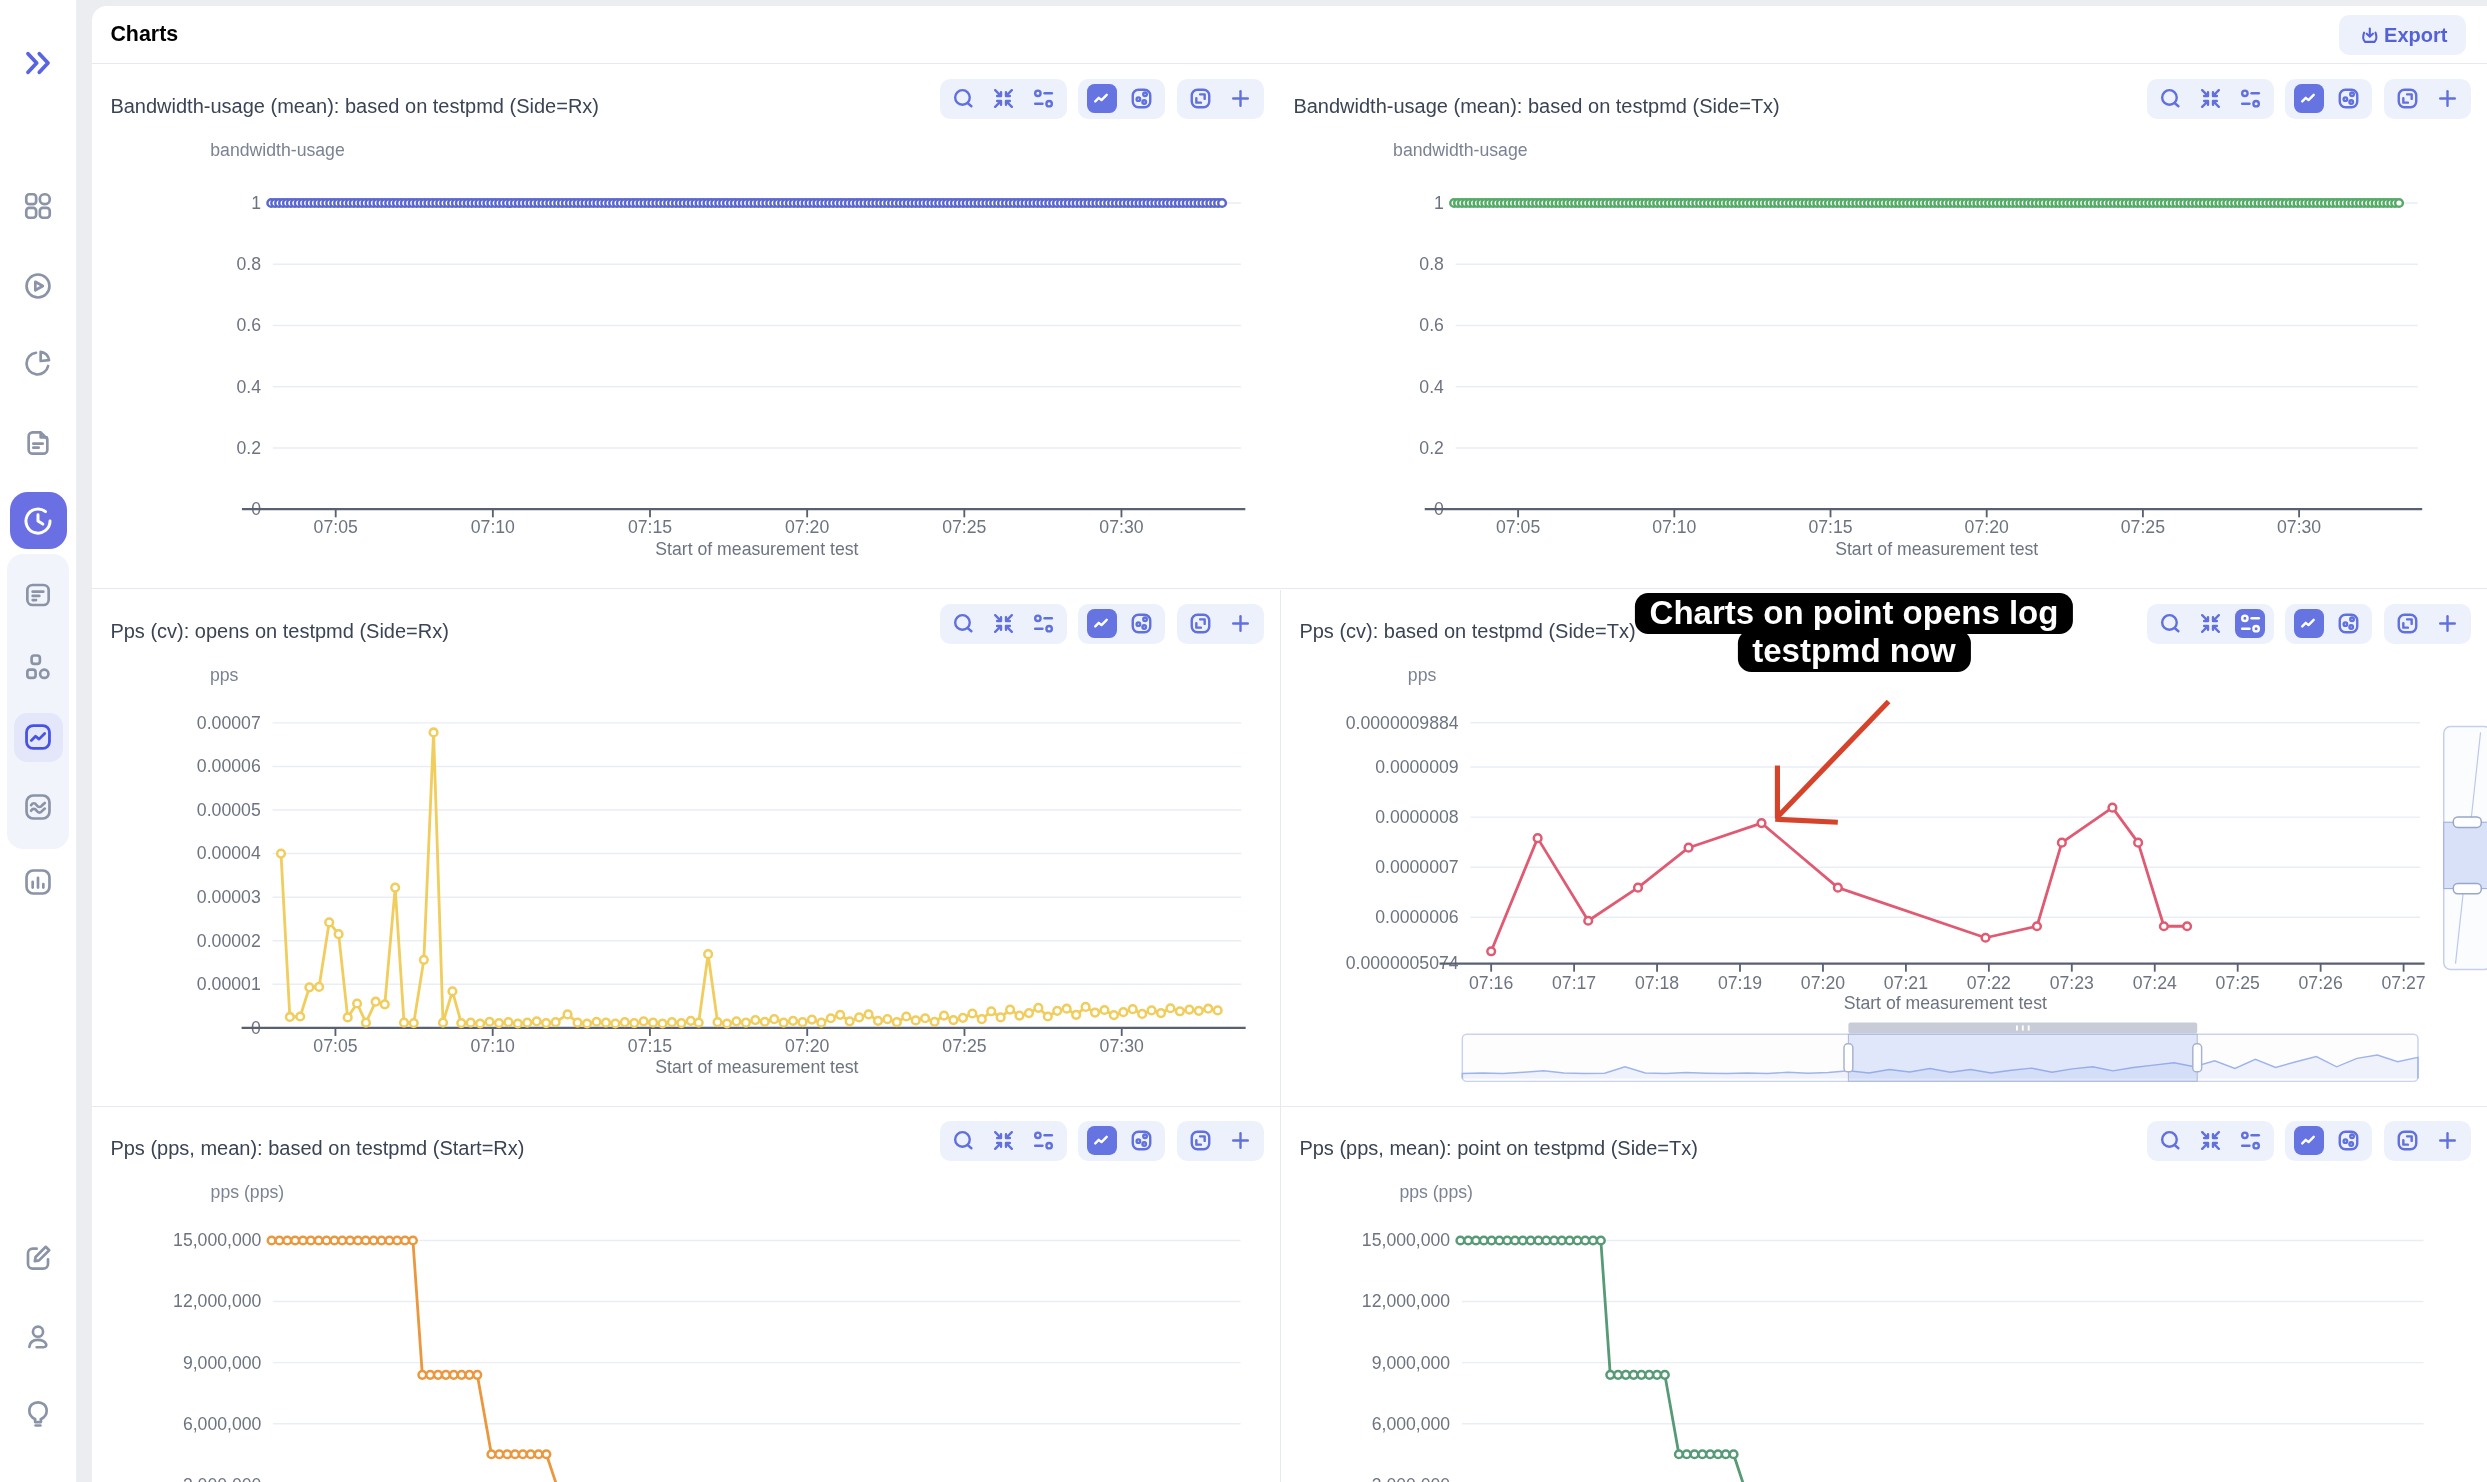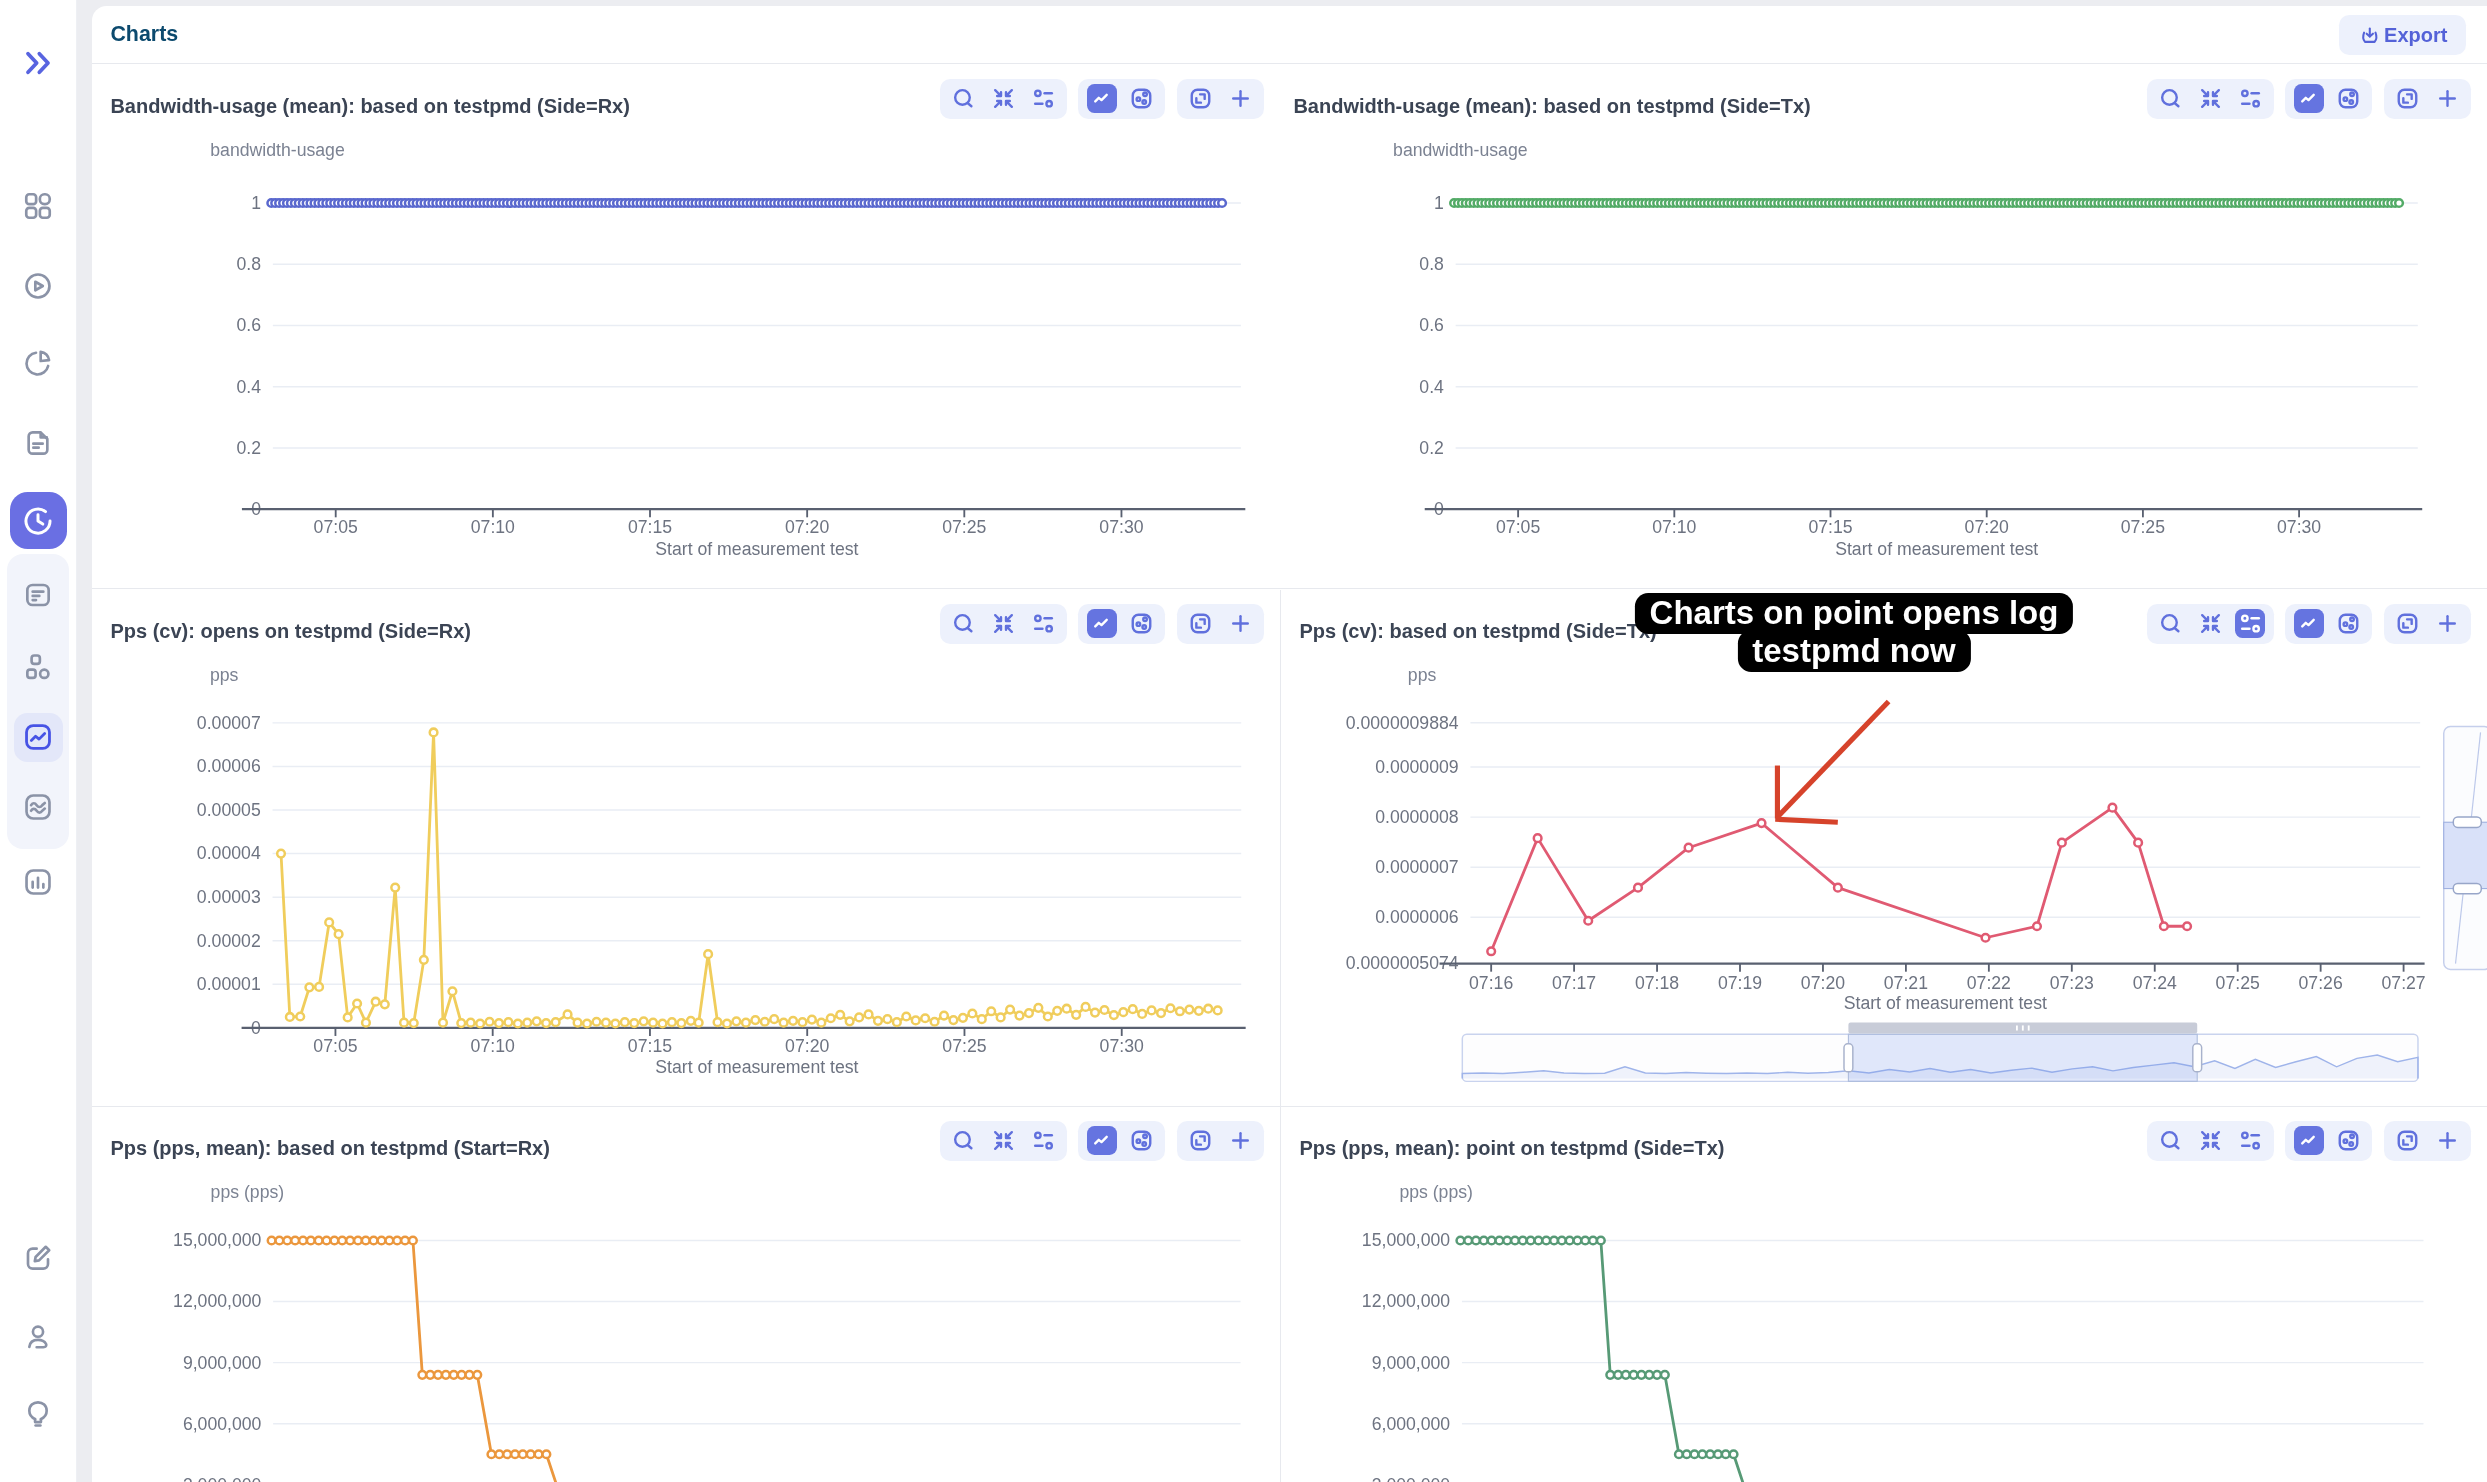--- a/index.html
+++ b/index.html
@@ -8,34 +8,34 @@
   .sidebar{position:absolute;left:0;top:0;width:76px;height:1482px;background:#ffffff;border-right:0.7px solid #eef0f4;z-index:5;}
   .side-ic{position:absolute;left:50%;transform:translate(-50%,-50%);width:32px;height:32px;display:flex;align-items:center;justify-content:center;}
   .side-ic svg{width:32px;height:32px;}
   .side-group{position:absolute;left:7.4px;width:62px;top:554px;height:295px;background:#f2f4fb;border-radius:16px;}
   .active-tile{position:absolute;left:9.6px;top:492px;width:57px;height:57px;background:#6a6fe3;border-radius:17.7px;display:flex;align-items:center;justify-content:center;}
   .active-tile svg{width:34px;height:34px;}
   .subactive{position:absolute;left:14px;top:713px;width:49px;height:49px;background:#e3e7f9;border-radius:13.3px;}
   
   .card{position:absolute;left:92px;top:5.9px;right:0;bottom:0;background:#fff;border-top-left-radius:14.7px;}
   .hdr{position:absolute;left:0;right:0;top:0;height:57px;border-bottom:1.5px solid #e7e9ee;display:flex;align-items:center;}
-  .hdr-title{margin-left:18.4px;font-size:21.4px;font-weight:700;color:#0c4a6e;}
+  .hdr-title{margin-left:18.4px;font-size:21.4px;font-weight:700;color:#000000;}
   .export-btn{position:absolute;right:20.6px;top:9.6px;height:40px;padding:0 19px;background:#edf1fc;border-radius:10.3px;border:none;display:flex;align-items:center;gap:2px;font-size:20px;font-weight:700;color:#5462d8;cursor:pointer;}
   .export-btn svg{width:23.6px;height:23.6px;}
   
   .grid{position:absolute;left:0;right:0;top:59px;bottom:0;}
   .panel{position:absolute;background:#fff;overflow:hidden;}
   .p-tl{left:0;width:1188px;top:0;height:523px;border-right:1.5px solid #e7e9ee;border-bottom:1.5px solid #e7e9ee;}
   .p-tr{left:1183px;right:0;top:0;height:523px;border-bottom:1.5px solid #e7e9ee;}
   .p-ml{left:0;width:1188px;top:525px;height:516px;border-right:1.5px solid #e7e9ee;border-bottom:1.5px solid #e7e9ee;}
   .p-mr{left:1189px;right:0;top:525px;height:516px;border-bottom:1.5px solid #e7e9ee;}
   .p-bl{left:0;width:1188px;top:1042px;height:383px;border-right:1.5px solid #e7e9ee;}
   .p-br{left:1189px;right:0;top:1042px;height:383px;}
   .p-head{position:relative;height:47px;display:flex;align-items:center;justify-content:space-between;padding:10.3px 16px 0 18.4px;}
-  .p-title{font-size:20px;font-weight:700;color:#3b4454;margin-top:16px;}
+  .p-title{font-size:20px;font-weight:400;color:#3b4454;margin-top:16px;}
   .toolbar{display:flex;gap:11.8px;align-items:center;}
   .pill{display:flex;gap:10.3px;align-items:center;background:#edf1fc;border-radius:10.3px;padding:5.2px 8.8px;}
   .tbtn{width:29.5px;height:29.5px;border:none;background:transparent;padding:0;display:flex;align-items:center;justify-content:center;border-radius:7.4px;cursor:pointer;}
   .tbtn svg{width:25px;height:25px;}
   .tbtn.active{background:#6574e0;}
   .chart-mount{position:relative;padding-left:44px;}
   
   .anno{position:absolute;top:2.9px;left:573px;transform:translateX(-50%);z-index:8;display:flex;flex-direction:column;align-items:center;pointer-events:none;}
   .anno span{background:#000;color:#fff;font-weight:700;font-size:33px;line-height:1.22;padding:0.7px 14.7px;border-radius:13.3px;white-space:nowrap;}
   .anno span+span{margin-top:-4.4px;}

